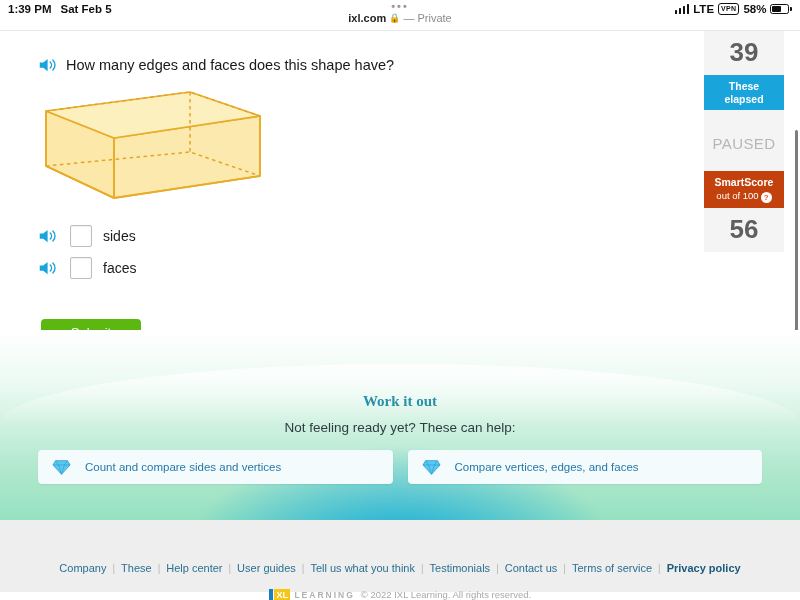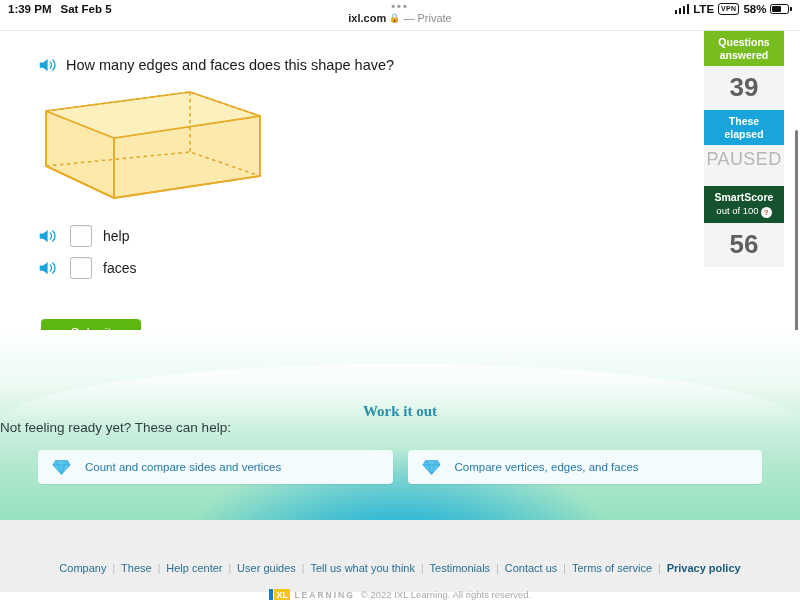--- a/index.html
+++ b/index.html
@@ -86,28 +86,28 @@
   .score-panel {
     position: absolute; right: 16px; top: 1px; width: 80px;
     font-size: 11px; text-align: center;
   }
   .sp-head {
     color: #fff; font-weight: bold; line-height: 12.5px;
     padding: 5px 2px; font-size: 10.5px;
   }
   .sp-head.green { background: #78bd20; }
   .sp-head.blue  { background: #19a4dc; }
-  .sp-head.orange{ background: #14532d; }
+  .sp-head.orange{ background: #c2410c; }
   .sp-head .sub { font-weight: normal; font-size: 9.5px; display: inline; }
   .sp-val {
     background: #f4f4f4; color: #5f5f5f;
     font-size: 26px; font-weight: bold;
     padding: 7px 0 9px; line-height: 28px;
   }
-  .sp-val.paused { font-size: 18px; font-weight: normal; color: #b6b6b6; padding: 0 0 13px; letter-spacing: .4px; }
+  .sp-val.paused { font-size: 15px; font-weight: normal; color: #b6b6b6; padding: 20px 0 13px; letter-spacing: .4px; }
   .help-dot {
     display: inline-block; width: 11px; height: 11px; border-radius: 50%;
     background: #fff; color: #e0552b; font-size: 8px; font-weight: bold;
     line-height: 11px; text-align: center; vertical-align: -1px; margin-left: 2px;
   }
 
   
   .scrollbar {
     position: absolute; right: 2px; top: 100px; width: 3px; height: 390px;
     background: #7d7d7d; border-radius: 2px;
@@ -120,26 +120,26 @@
       radial-gradient(ellipse 300px 150px at 50% 118%, rgba(0,163,224,.95) 0%, rgba(0,163,224,0) 72%),
       linear-gradient(to bottom, rgba(255,255,255,1) 0%, rgba(236,250,243,1) 28%, rgba(178,232,206,1) 72%, rgba(150,225,193,1) 100%);
     overflow: hidden;
   }
   .wave {
     position: absolute; left: 0; top: 34px; width: 800px; height: 60px;
     background: linear-gradient(to bottom, rgba(255,255,255,.85), rgba(255,255,255,0));
     border-radius: 50% 50% 0 0 / 100% 100% 0 0;
   }
   .wo-title {
-    position: absolute; left: 0; right: 0; top: 73px; text-align: center;
+    position: absolute; left: 0; right: 0; top: 63px; text-align: center;
     color: #2a8fa8; font-size: 15px; font-weight: bold;
     font-family: "Liberation Serif", serif;
   }
   .wo-sub {
-    position: absolute; left: 0; right: 0; top: 90px; 
+    position: absolute; left: 0; right: 0; top: 90px; text-align: center;
     color: #2f3c41; font-size: 13.5px;
   }
   .cards { position: absolute; left: 0; top: 120px; width: 800px; display: flex; gap: 15px; padding: 0 38px; }
   .card {
     flex: 1; height: 34px; background: #f3fbfd;
     border-radius: 4px; display: flex; align-items: center; gap: 14px;
     padding: 17px 14px; cursor: pointer;
     box-shadow: 0 1px 2px rgba(0,0,0,.07);
   }
   .card-label { font-size: 11.5px; color: #2779a8; }
@@ -236,40 +236,36 @@
   </svg>
 
   <div class="answers">
     <div class="ans-row">
       <svg class="speaker" viewBox="0 0 24 20">
         <path d="M2 7h4l5-4v14l-5-4H2z" fill="#19a4dc"></path>
         <path d="M14 6.5a5 5 0 0 1 0 7" stroke="#19a4dc" stroke-width="1.6" fill="none" stroke-linecap="round"></path>
         <path d="M17 4.2a8.2 8.2 0 0 1 0 11.6" stroke="#19a4dc" stroke-width="1.6" fill="none" stroke-linecap="round"></path>
       </svg>
       <div class="ans-box"></div>
-      <span class="ans-label">help</span>
+      <span class="ans-label">sides</span>
     </div>
     <div class="ans-row">
       <svg class="speaker" viewBox="0 0 24 20">
         <path d="M2 7h4l5-4v14l-5-4H2z" fill="#19a4dc"></path>
         <path d="M14 6.5a5 5 0 0 1 0 7" stroke="#19a4dc" stroke-width="1.6" fill="none" stroke-linecap="round"></path>
         <path d="M17 4.2a8.2 8.2 0 0 1 0 11.6" stroke="#19a4dc" stroke-width="1.6" fill="none" stroke-linecap="round"></path>
       </svg>
       <div class="ans-box"></div>
       <span class="ans-label">faces</span>
     </div>
   </div>
 
   <button class="submit-btn">Submit</button>
 
   <div class="score-panel">
-    <div class="sp-head green">
-      <span>Questions</span><br>
-      <span>answered</span>
-    </div>
     <div class="sp-val">39</div>
 
     <div class="sp-head blue">
       <span>These</span><br>
       <span>elapsed</span>
     </div>
     <div class="sp-val paused">PAUSED</div>
 
     <div class="sp-head orange">
       <span>SmartScore</span><br>

